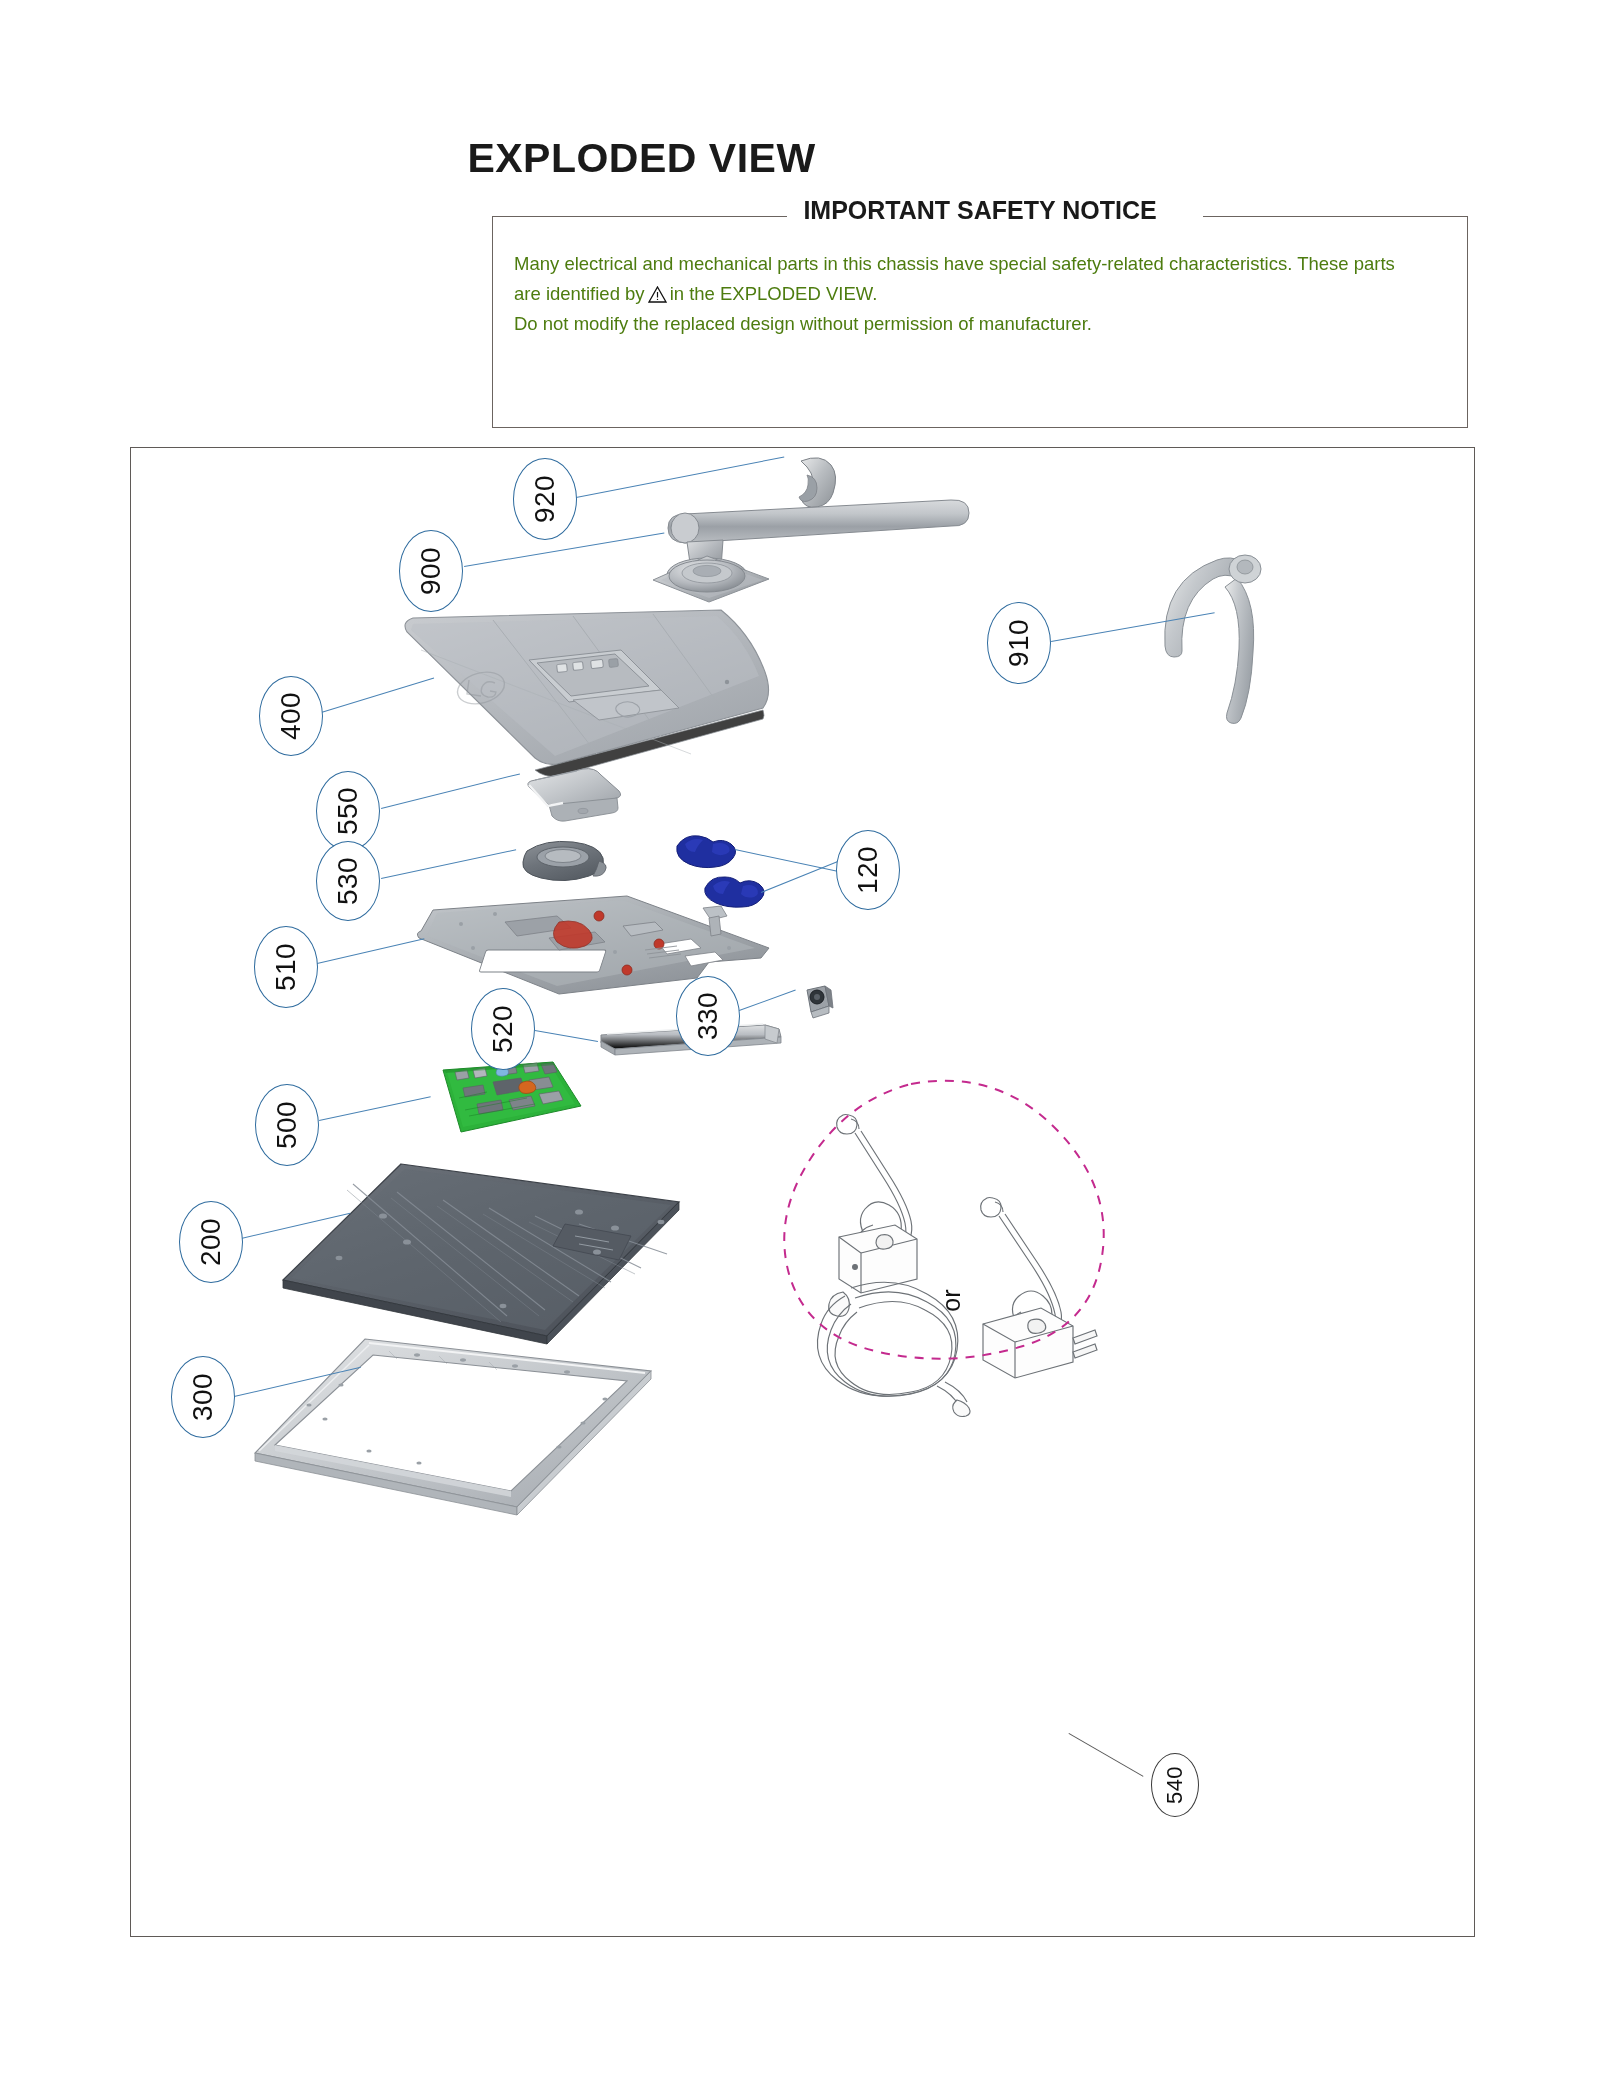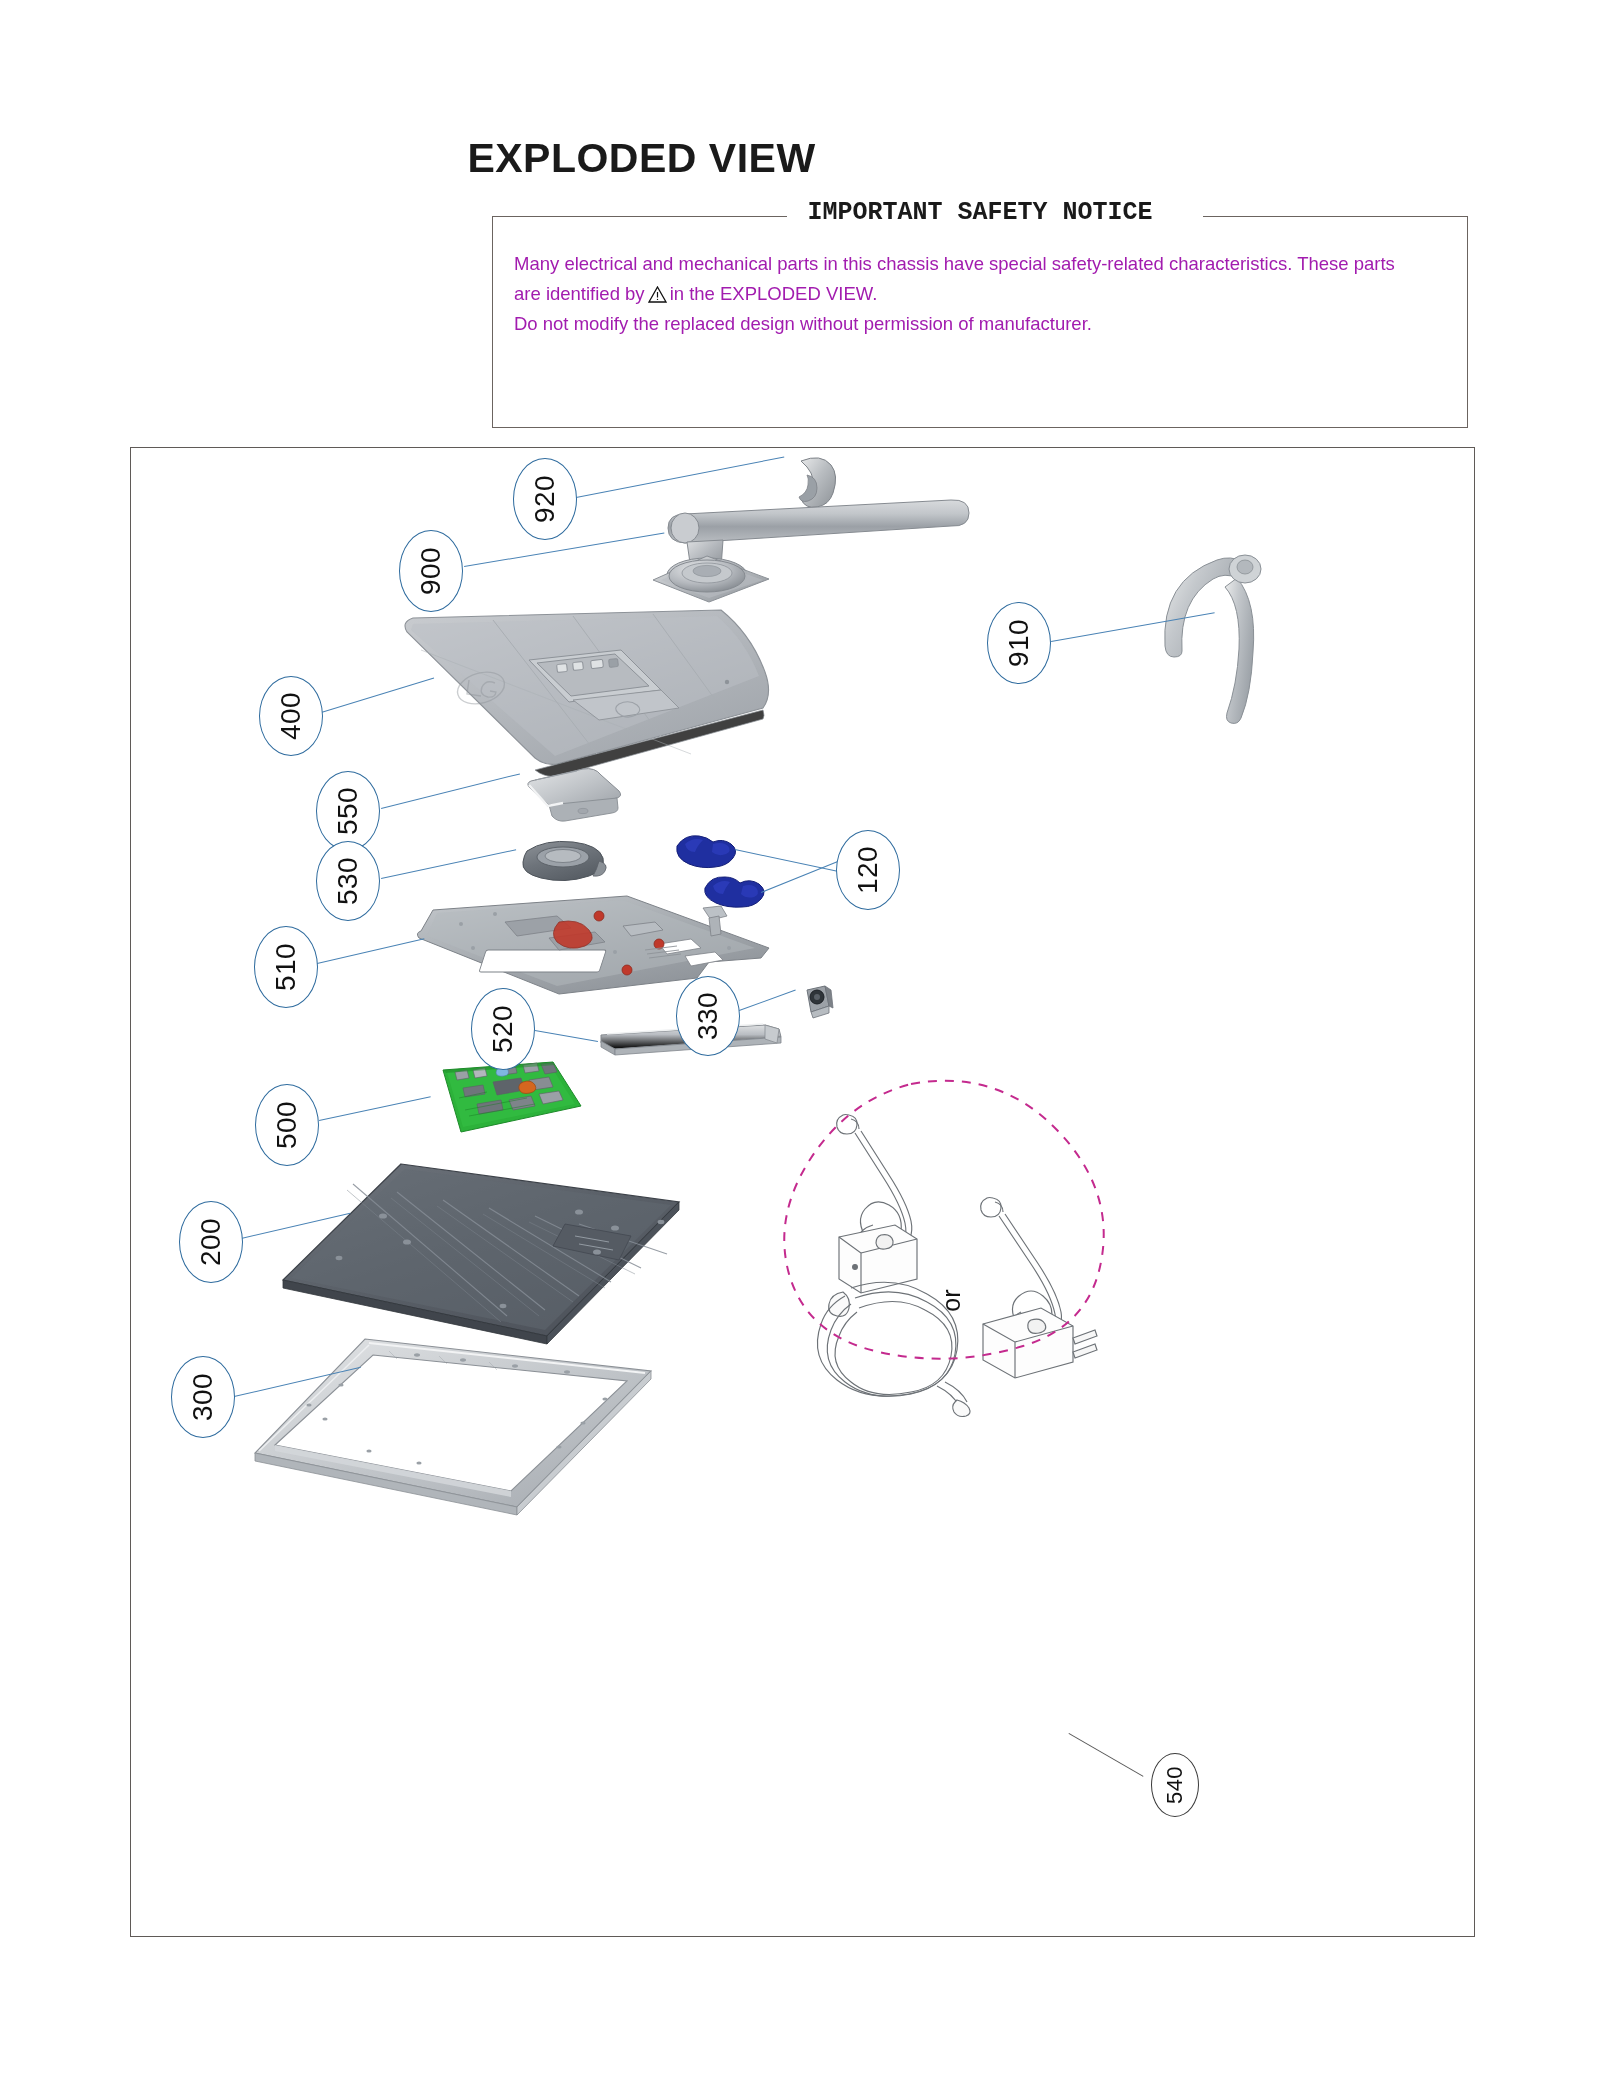--- a/index.html
+++ b/index.html
@@ -29,24 +29,24 @@
     border-top:1.6px solid #6b6460;
   }
   .notice-top-right{
     position:absolute;right:0;top:0;width:265px;height:0;
     border-top:1.6px solid #6b6460;
   }
   .notice-title{
     position:absolute;left:0;top:-20px;width:976px;text-align:center;
     font-size:25px;font-weight:bold;background:transparent;
   }
-  .notice-title span{background:#fff;padding:0 10px;font-family:Liberation Mono, monospace;}
+  .notice-title span{background:#fff;padding:0 10px;}
   .notice-body{
     position:absolute;left:22px;right:18px;top:33px;
-    font-size:18.5px;line-height:30px;color:#a21caf;
+    font-size:18.5px;line-height:30px;color:#4d7c0f;
   }
   .nb-line{display:block;white-space:nowrap;}
   .nb-just{
     display:flex;justify-content:space-between;white-space:nowrap;
   }
   .warn-tri{
     display:inline-block;width:19px;height:17px;position:relative;
     vertical-align:-3px;margin:0 3px;
   }
   .warn-tri svg{display:block;}

